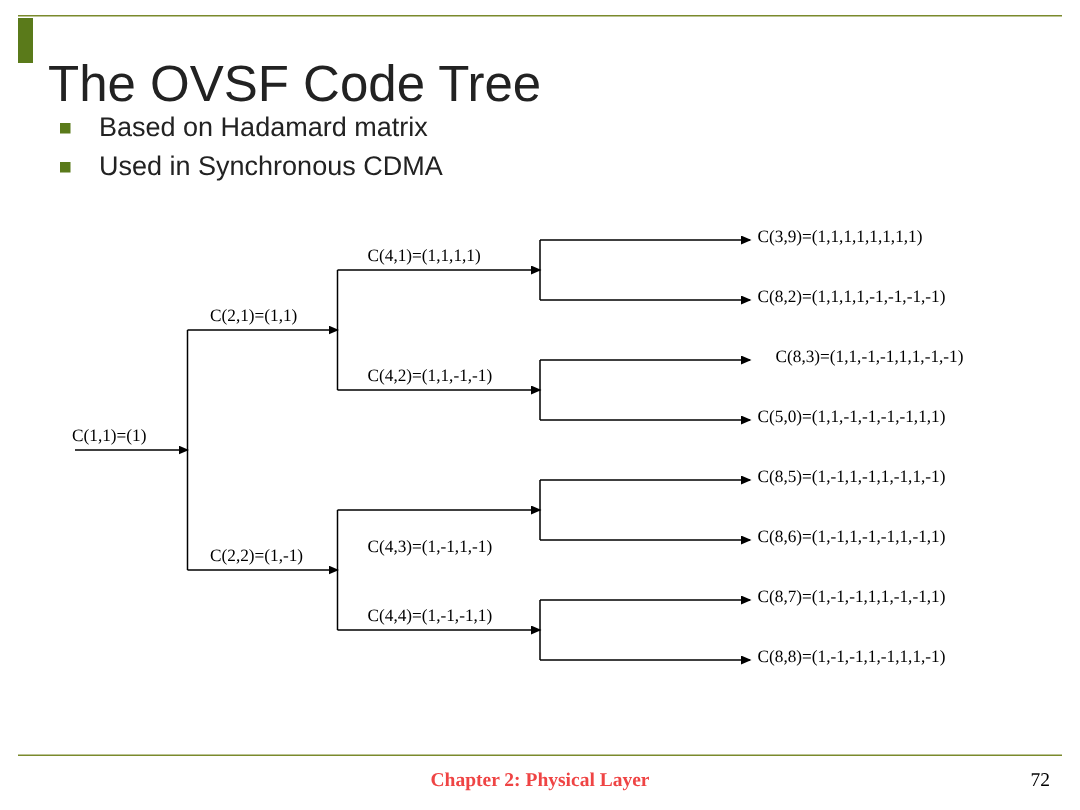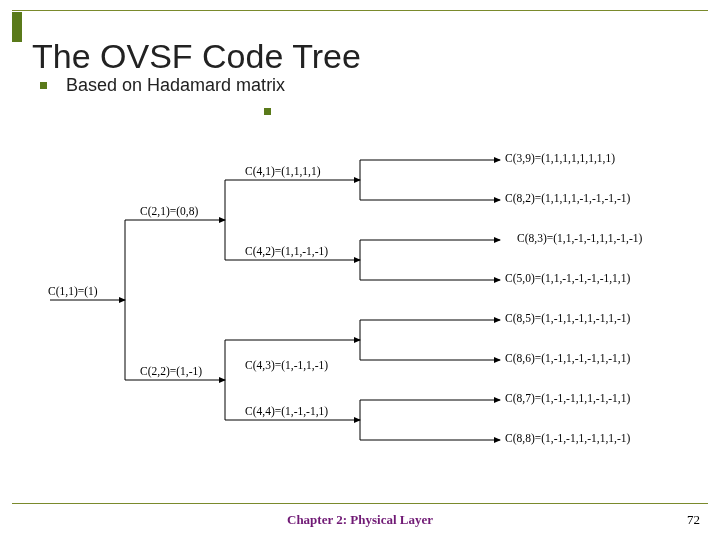--- a/index.html
+++ b/index.html
@@ -42,21 +42,20 @@
     color: #222;
     font-weight: 400;
     margin-top: 23px;
   }
   .bullets {
     position: absolute;
     left: 40px;
     top: 70px;
     font-size: 18px;
     color: #222;
-    text-align: right;
   }
   .bullet-item {
     margin: 4px 0;
   }
   .bullet-box {
     display: inline-block;
     width: 7px;
     height: 7px;
     background: #5a7a1a;
     margin-right: 14px;
@@ -81,21 +80,21 @@
   }
   .footer-center {
     position: absolute;
     bottom: 12px;
     left: 0;
     right: 0;
     text-align: center;
     font-family: "Times New Roman", serif;
     font-size: 13px;
     font-weight: bold;
-    color: #701a75;
+    color: #ef4444;
   }
   .footer-right {
     position: absolute;
     bottom: 12px;
     right: 20px;
     font-family: "Times New Roman", serif;
     font-size: 13px;
     color: #000;
   }
   svg { position: absolute; left: 0; top: 0; }
@@ -107,20 +106,21 @@
 <div class="accent"></div>
 <div class="title">The OVSF Code Tree</div>
 
 <div class="bullets">
   <div class="bullet-item">
     <span class="bullet-box"></span>
     <span class="bullet-text">Based on Hadamard matrix</span>
   </div>
   <div class="bullet-item">
     <span class="bullet-box"></span>
+    <span class="bullet-text">Used in Synchronous CDMA</span>
   </div>
 </div>
 
 <div class="diagram">
   <svg width="660" height="340">
     <defs>
       <marker id="arr" markerWidth="8" markerHeight="8" refX="6" refY="3" orient="auto">
         <path d="M0,0 L7,3 L0,6 Z" fill="#000"></path>
       </marker>
     </defs>
@@ -162,21 +162,21 @@
       <line x1="330" y1="100" x2="470" y2="100" marker-end="url(#arr)"></line>
       <line x1="330" y1="140" x2="470" y2="140" marker-end="url(#arr)"></line>
       <line x1="330" y1="180" x2="470" y2="180" marker-end="url(#arr)"></line>
       <line x1="330" y1="220" x2="470" y2="220" marker-end="url(#arr)"></line>
       <line x1="330" y1="260" x2="470" y2="260" marker-end="url(#arr)"></line>
       <line x1="330" y1="300" x2="470" y2="300" marker-end="url(#arr)"></line>
     </g>
   </svg>
 
   <div class="node-label" style="left:18px;  top:145px;">C(1,1)=(1)</div>
-  <div class="node-label" style="left:110px; top:65px;">C(2,1)=(0,8)</div>
+  <div class="node-label" style="left:110px; top:65px;">C(2,1)=(1,1)</div>
   <div class="node-label" style="left:110px; top:225px;">C(2,2)=(1,-1)</div>
   <div class="node-label" style="left:215px; top:25px;text-align:center;">C(4,1)=(1,1,1,1)</div>
   <div class="node-label" style="left:215px; top:105px;">C(4,2)=(1,1,-1,-1)</div>
   <div class="node-label" style="left:215px; top:185px;margin-top:34px;">C(4,3)=(1,-1,1,-1)</div>
   <div class="node-label" style="left:215px; top:265px;text-align:center;">C(4,4)=(1,-1,-1,1)</div>
   <div class="node-label" style="left:475px; top:12px;">C(3,9)=(1,1,1,1,1,1,1,1)</div>
   <div class="node-label" style="left:475px; top:52px;">C(8,2)=(1,1,1,1,-1,-1,-1,-1)</div>
   <div class="node-label" style="left:475px; top:92px;margin-left:12px;">C(8,3)=(1,1,-1,-1,1,1,-1,-1)</div>
   <div class="node-label" style="left:475px; top:132px;">C(5,0)=(1,1,-1,-1,-1,-1,1,1)</div>
   <div class="node-label" style="left:475px; top:172px;">C(8,5)=(1,-1,1,-1,1,-1,1,-1)</div>

